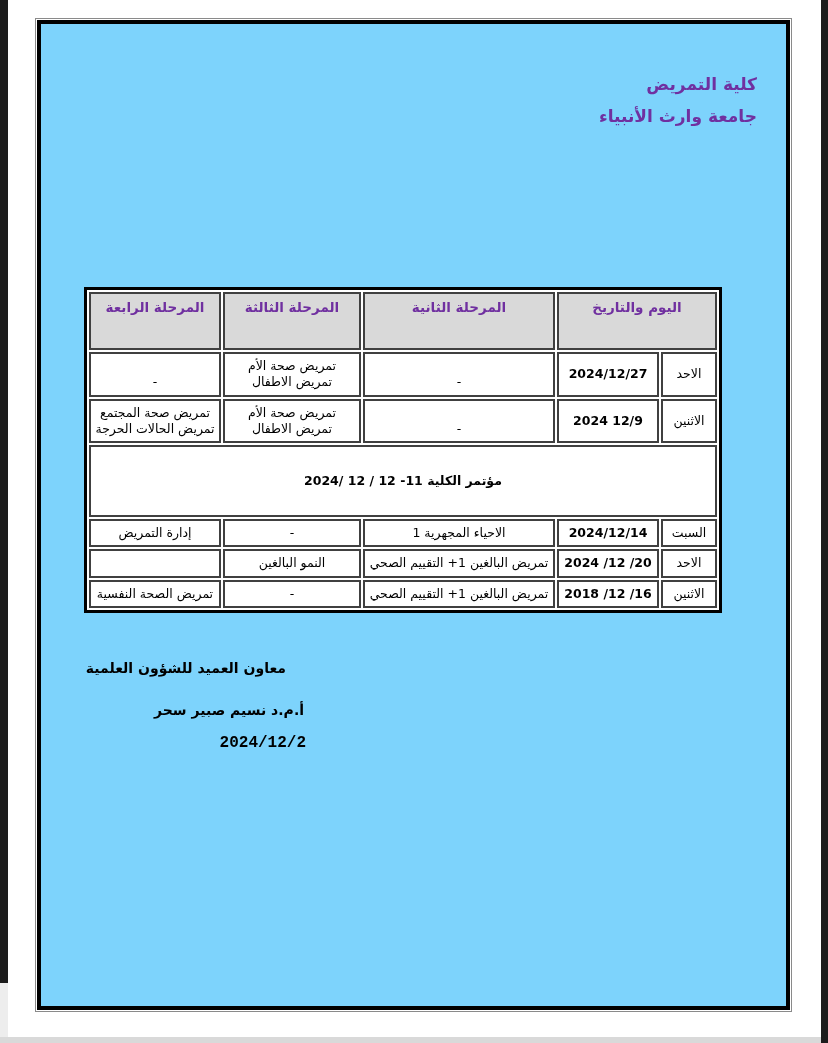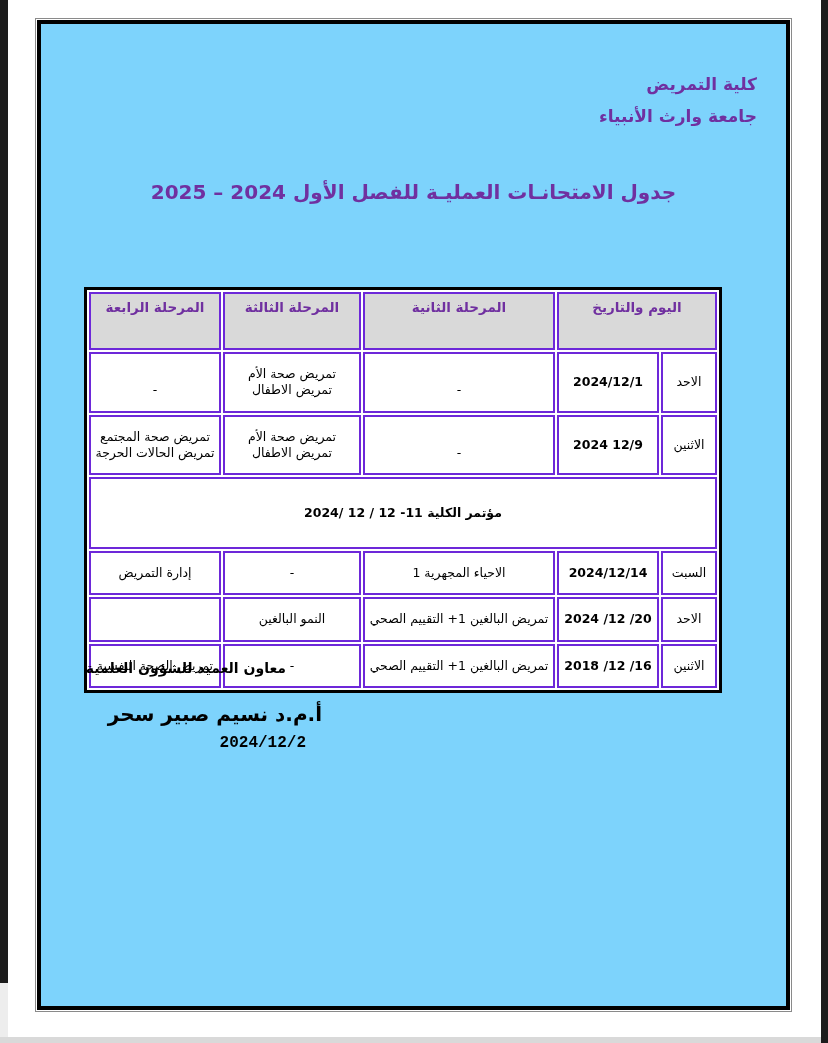--- a/index.html
+++ b/index.html
@@ -24,56 +24,55 @@
   .org-line-1 { top:50px; }
   .org-line-2 { top:82px; }
 
   .doc-title { position:absolute; top:156px; left:0; width:100%; text-align:center;
                color:#7030A0; font-weight:bold; font-size:20px; }
 
   
   .tbl-wrap { position:absolute; top:263px; right:64px; }
   table.sched { border-collapse:separate; border-spacing:2px; border:3px solid #000;
                 background:#fff; table-layout:fixed; width:620px; direction:rtl; }
-  table.sched th, table.sched td { border:2px solid #6d28d9; padding:12px 4px;
+  table.sched th, table.sched td { border:2px solid #404040; padding:4px 4px;
                 text-align:center; font-size:12.5px; color:#000;
                 white-space:pre-line; line-height:1.3; overflow:hidden; }
   table.sched th { background:#D9D9D9; color:#7030A0; font-weight:bold;
                    font-size:13.5px; height:58px; vertical-align:top; padding-top:5px; }
   col.c-day{width:56px;} col.c-date{width:102px;} col.c-s2{width:192px;}
   col.c-s3{width:138px;} col.c-s4{width:132px;}
   tbody tr:nth-child(1) td, tbody tr:nth-child(2) td { height:40px; }
   tbody tr:nth-child(3) td { height:72px;margin-top:28px; }
   tbody tr:nth-child(4) td, tbody tr:nth-child(5) td,
   tbody tr:nth-child(6) td { height:24px; }
   td.day-cell  { color:#7030A0; }
   td.date-cell { color:#7030A0; font-weight:bold; direction:ltr; }
   td.conf-cell { color:#7030A0; font-weight:bold; font-size:13.5px; }
 
   
   .sig { position:absolute; font-weight:bold; color:#000; white-space:nowrap; }
   .sig-1 { right:500px; top:636px; font-size:14px; }
-  .sig-2 { right:464px; top:678px; font-size:20px; }
+  .sig-2 { right:482px; top:678px; font-size:14px; }
   .sig-3 { right:480px; top:710px; font-size:16px;
            font-family:Liberation Mono, monospace; direction:ltr; }
 </style>
 </head>
 <body>
 
 <div class="strip strip-left-dark"></div>
 <div class="strip strip-left-light"></div>
 <div class="strip strip-bottom"></div>
 <div class="strip strip-right"></div>
 
 <div class="page">
 
   <div class="org-line org-line-1">كلية التمريض</div>
   <div class="org-line org-line-2">جامعة وارث الأنبياء</div>
 
-  <div class="doc-title">جدول الامتحانـات العمليـة للفصل الأول 2024 – 2025</div>
 
   <div class="tbl-wrap">
     <table class="sched">
       <colgroup>
         <col class="c-day">
           <col class="c-date">
           <col class="c-s2">
         <col class="c-s3">
           <col class="c-s4">
       </colgroup>
@@ -81,21 +80,21 @@
         <tr>
           <th colspan="2">اليوم والتاريخ</th>
           <th>المرحلة الثانية</th>
           <th>المرحلة الثالثة</th>
           <th>المرحلة الرابعة</th>
         </tr>
       </thead>
       <tbody>
           <tr>
             <td class="day-cell">الاحد</td>
-            <td class="date-cell">2024/12/1</td>
+            <td class="date-cell">2024/12/27</td>
             <td class="subject-cell">
 -</td>
             <td class="subject-cell">تمريض صحة الأم
 تمريض الاطفال</td>
             <td class="subject-cell">
 -</td>
           </tr>
           <tr>
             <td class="day-cell">الاثنين</td>
             <td class="date-cell">2024 12/9</td>

